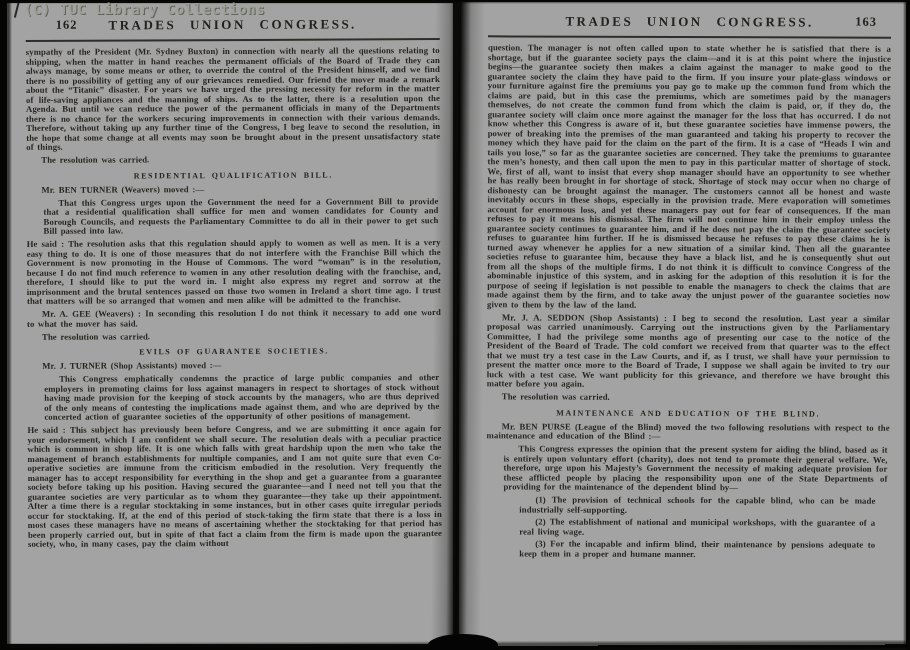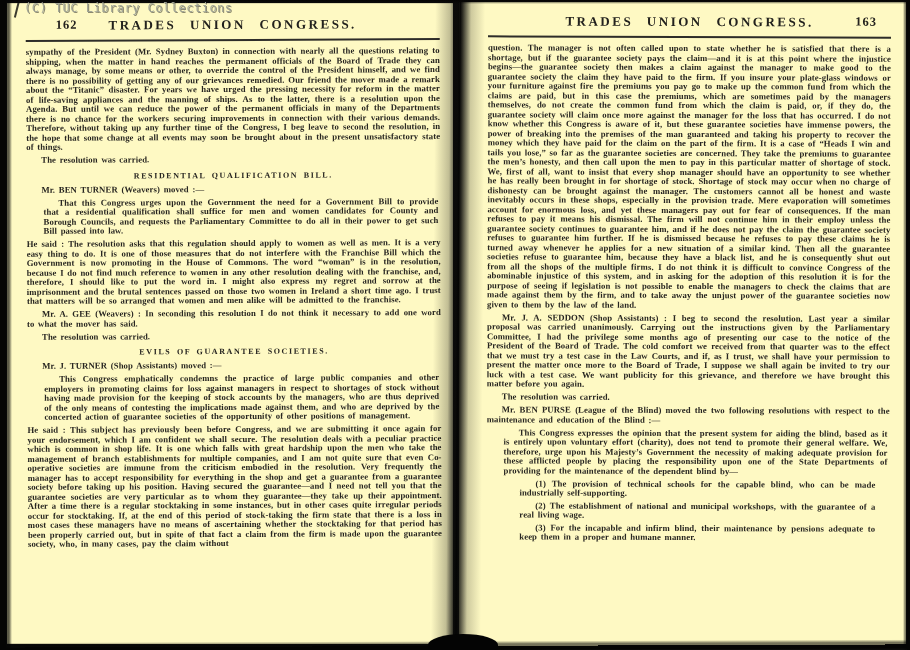--- a/index.html
+++ b/index.html
@@ -3,21 +3,21 @@
 <meta charset="utf-8">
 <style>
   html,body{margin:0;padding:0;}
   body{
     width:910px;height:650px;position:relative;overflow:hidden;
     background:#0c0c0b;
     font-family:"Liberation Serif", serif;
   }
   .page{
     position:absolute;top:0;bottom:8px;
-    background:#fef9c3;
+    background:#a3a3a3;
     color:#24221e;
   }
   .page-inner{position:relative;height:100%;}
   #page-left{left:7px;top:3px;width:446px;height:641px;}
   #page-left .page-inner{transform:rotate(-0.25deg);padding:11px 12px 0 20px;}
   #page-right{left:459px;top:2px;width:447px;height:644px;}
   #page-right .page-inner{transform:rotate(0.2deg);padding:9px 16px 0 28px;}
 
   .running-head{position:relative;height:22px;}
   .running-title{
@@ -44,21 +44,21 @@
     text-align:center;text-indent:0;
     font-size:8px;letter-spacing:1.6px;word-spacing:2px;
     margin:6px 0 4.5px 0;
   }
   .blk.resolution{margin-left:17px;margin-right:2px;text-indent:15px;}
   .blk.numbered{margin-left:33px;margin-right:14px;text-indent:16px;margin-bottom:3px;}
 
   .watermark{
     position:absolute;left:24px;top:1px;z-index:30;
     font-family:"DejaVu Sans Mono", monospace;
-    font-size:12px;font-weight:normal;letter-spacing:0.5px;
+    font-size:14px;font-weight:bold;letter-spacing:0.5px;
     color:rgba(158,162,150,0.95);
     text-shadow:1px 1px 0 rgba(45,45,40,0.55);
     white-space:nowrap;
   }
 
   
   .gutter{
     position:absolute;left:433px;top:0;width:50px;height:650px;z-index:10;
     background:linear-gradient(to right,
       rgba(10,10,9,0) 0%, rgba(10,10,9,0.25) 30%, rgba(10,10,9,0.9) 46%,
@@ -124,20 +124,21 @@
   <div class="page-inner">
     <div class="running-head">
       <span class="running-title">TRADES UNION CONGRESS.</span>
       <span class="page-number">163</span>
     </div>
     <hr class="head-rule">
     <div class="content">
         <p class="blk body">question.  The manager is not often called upon to state whether he is satisfied that there is a shortage, but if the guarantee society pays the claim—and it is at this point where the injustice begins—the guarantee society then makes a claim against the manager to make good to the guarantee society the claim they have paid to the firm.  If you insure your plate-glass windows or your furniture against fire the premiums you pay go to make up the common fund from which the claims are paid, but in this case the premiums, which are sometimes paid by the managers themselves, do not create the common fund from which the claim is paid, or, if they do, the guarantee society will claim once more against the manager for the loss that has occurred.  I do not know whether this Congress is aware of it, but these guarantee societies have immense powers, the power of breaking into the premises of the man guaranteed and taking his property to recover the money which they have paid for the claim on the part of the firm. It is a case of “Heads I win and tails you lose,” so far as the guarantee societies are concerned.  They take the premiums to guarantee the men’s honesty, and then call upon the men to pay in this particular matter of shortage of stock. We, first of all, want to insist that every shop manager should have an opportunity to see whether he has really been brought in for shortage of stock.  Shortage of stock may occur when no charge of dishonesty can be brought against the manager.  The customers cannot all be honest and waste inevitably occurs in these shops, especially in the provision trade.  Mere evaporation will sometimes account for enormous loss, and yet these managers pay out for fear of consequences. If the man refuses to pay it means his dismissal.  The firm will not continue him in their employ unless the guarantee society continues to guarantee him, and if he does not pay the claim the guarantee society refuses to guarantee him further. If he is dismissed because he refuses to pay these claims he is turned away whenever he applies for a new situation of a similar kind.  Then all the guarantee societies refuse to guarantee him, because they have a black list, and he is consequently shut out from all the shops of the multiple firms.  I do not think it is difficult to convince Congress of the abominable injustice of this system, and in asking for the adoption of this resolution it is for the purpose of seeing if legislation is not possible to enable the managers to check the claims that are made against them by the firm, and to take away the unjust power of the guarantee societies now given to them by the law of the land.</p>
         <p class="blk body indent">Mr. J. A. SEDDON (Shop Assistants) : I beg to second the resolution.  Last year a similar proposal was carried unanimously.  Carrying out the instructions given by the Parliamentary Committee, I had the privilege some months ago of presenting our case to the notice of the President of the Board of Trade.  The cold comfort we received from that quarter was to the effect that we must try a test case in the Law Courts, and if, as I trust, we shall have your permission to present the matter once more to the Board of Trade, I suppose we shall again be invited to try our luck with a test case.  We want publicity for this grievance, and therefore we have brought this matter before you again.</p>
         <p class="blk body indent">The resolution was carried.</p>
+        <p class="blk heading">MAINTENANCE AND EDUCATION OF THE BLIND.</p>
         <p class="blk body indent">Mr. BEN PURSE (League of the Blind) moved the two following resolutions with respect to the maintenance and education of the Blind :—</p>
         <p class="blk resolution">This Congress expresses the opinion that the present system for aiding the blind, based as it is entirely upon voluntary effort (charity), does not tend to promote their general welfare.  We, therefore, urge upon his Majesty’s Government the necessity of making adequate provision for these afflicted people by placing the responsibility upon one of the State Departments of providing for the maintenance of the dependent blind by—</p>
         <p class="blk numbered">(1) The provision of technical schools for the capable blind, who can be made industrially self-supporting.</p>
         <p class="blk numbered">(2) The establishment of national and municipal workshops, with the guarantee of a real living wage.</p>
         <p class="blk numbered">(3) For the incapable and infirm blind, their maintenance by pensions adequate to keep them in a proper and humane manner.</p>
       </div>
   </div>
 </div>
 
 <div class="gutter"></div>

